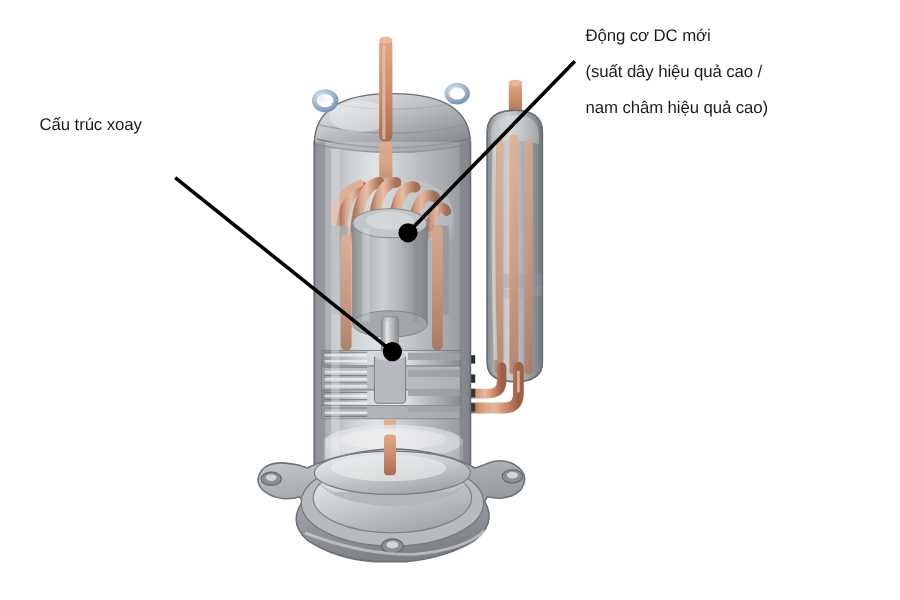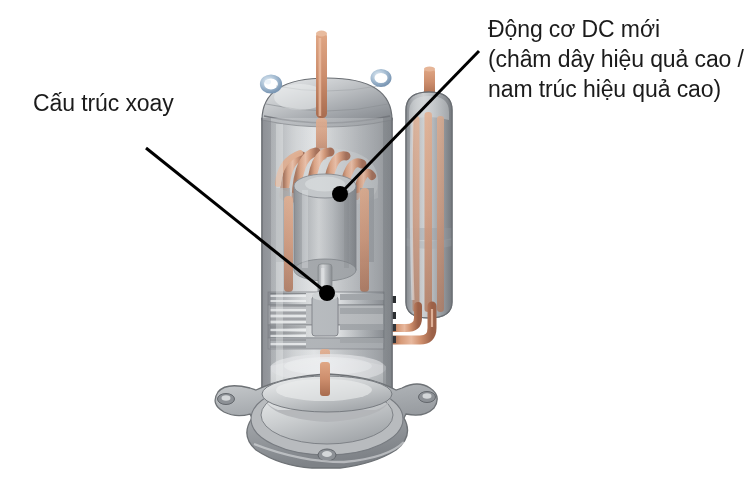--- a/index.html
+++ b/index.html
@@ -11,21 +11,21 @@
     position: relative;
     width: 750px;
     height: 500px;
     background: #ffffff;
     overflow: hidden;
     font-family: "Liberation Sans", sans-serif;
   }
   .callout {
     position: absolute;
     color: #1b1b1b;
-    font-size: 23px;
+    font-size: 14px;
     line-height: 30px;
     font-family: "Liberation Sans", sans-serif;
     white-space: nowrap;
     letter-spacing: -0.1px;
   }
   #callout-left {
     left: 33px;
     top: 88px;
     text-align: left;
   }
@@ -345,17 +345,17 @@
       <circle cx="340" cy="194" r="8" fill="#000000"></circle>
     </g>
   </svg>
 
   <div class="callout" id="callout-left">
     <span class="callout-line">Cấu trúc xoay</span>
   </div>
 
   <div class="callout" id="callout-right">
     <span class="callout-line">Động cơ DC mới</span>
-    <span class="callout-line">(châm dây hiệu quả cao /</span>
-    <span class="callout-line">nam trúc hiệu quả cao)</span>
+    <span class="callout-line">(suất dây hiệu quả cao /</span>
+    <span class="callout-line">nam châm hiệu quả cao)</span>
   </div>
 
 </div>
 
 </body></html>

